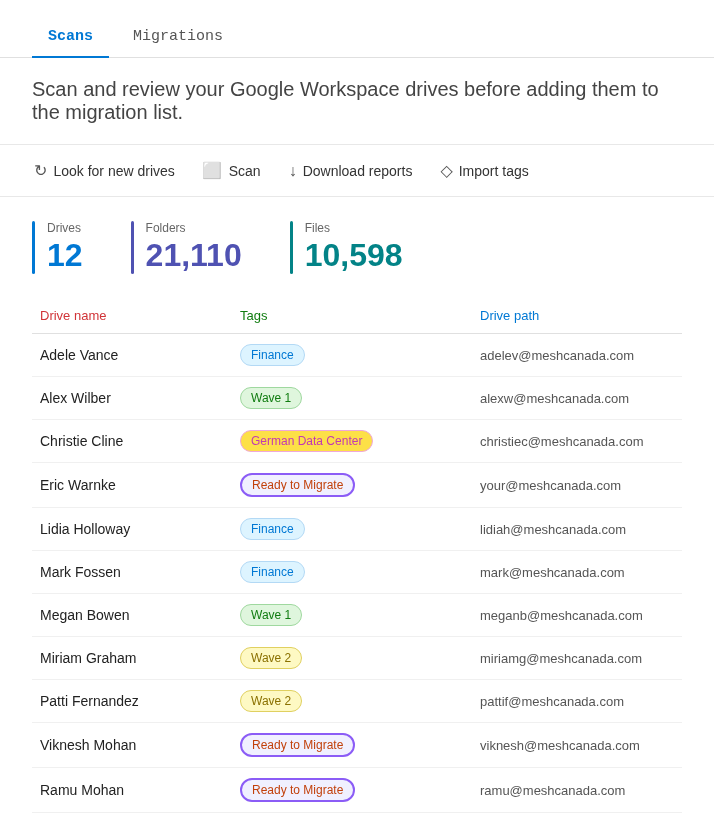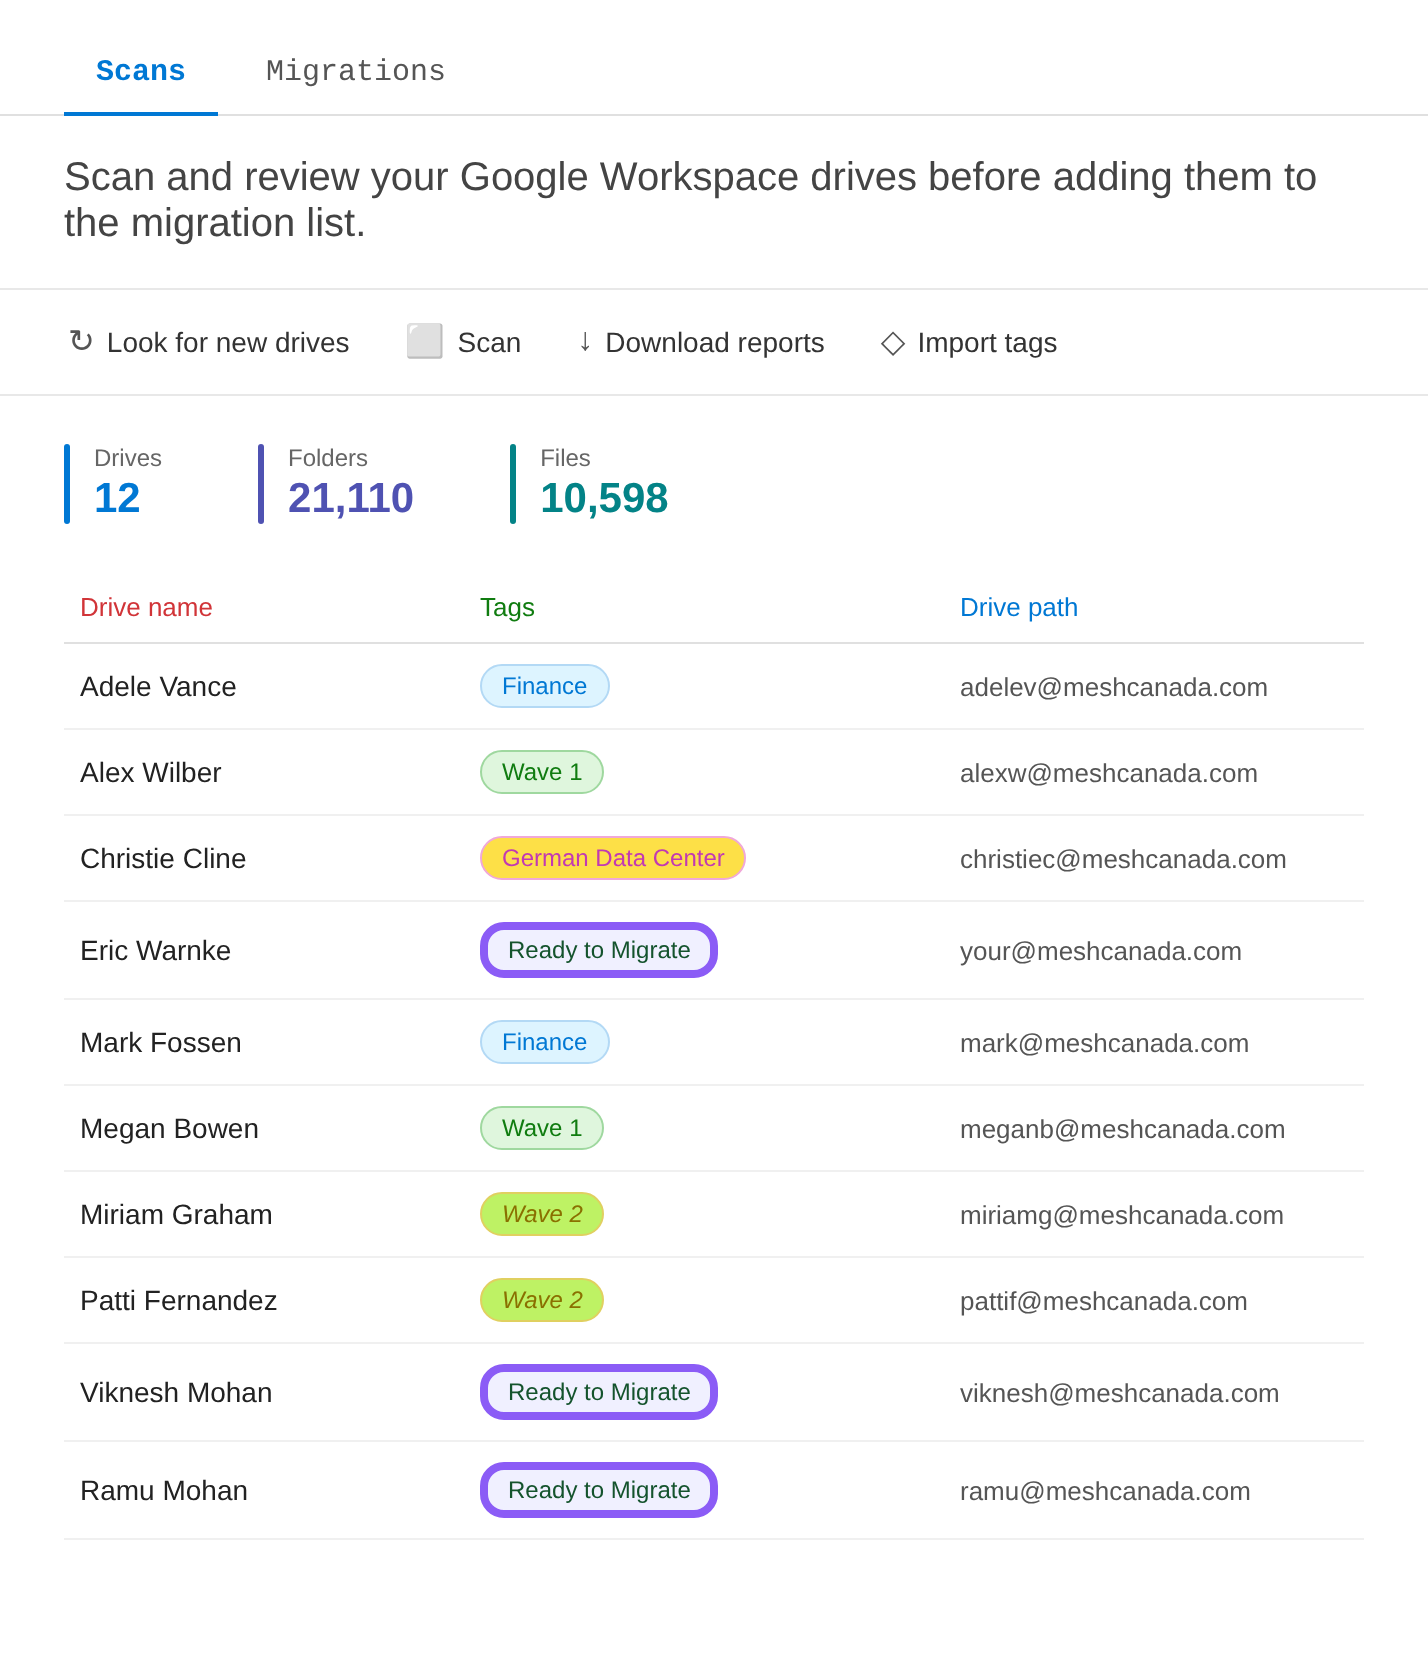--- a/index.html
+++ b/index.html
@@ -92,21 +92,21 @@
     .stat-bar.teal { background: #038387; }
     .stat-bar.magenta { background: #c239b3; }
 
     .stat-content {}
     .stat-label {
       font-size: 12px;
       color: #666;
       margin-bottom: 2px;
     }
     .stat-value {
-      font-size: 21px;
+      font-size: 32px;
       font-weight: 700;
     }
     .stat-value.blue { color: #0078d4; }
     .stat-value.indigo { color: #4f52b2; }
     .stat-value.teal { color: #038387; }
     .stat-value.magenta { color: #c239b3; }
 
     
     .table-container {
       padding: 0 32px 32px 32px;
@@ -156,28 +156,27 @@
       color: #107c10;
       border: 1px solid #9fd89f;
     }
     .tag-german {
       background: #fde047;
       color: #c239b3;
       border: 1px solid #f0a8d8;
     }
     .tag-ready {
       background: #f0f0ff;
-      color: #14532d;
-      border: 4px solid #8b5cf6;
+      color: #c2410c;
+      border: 2px solid #8b5cf6;
     }
     .tag-wave2 {
-      background: #bef264;
+      background: #fef9c3;
       color: #8a7000;
       border: 1px solid #e0d060;
-      font-style: italic;
     }
 
     .col-name { width: 200px; }
     .col-tags { width: 240px; }
     .col-path { }
   </style>
 </head>
 <body>
 
 <div class="tabs">
@@ -260,20 +259,25 @@
           <td class="drive-name col-name">Christie Cline</td>
           <td class="col-tags"><span class="tag-badge tag-german">German Data Center</span></td>
           <td class="drive-path col-path">christiec@meshcanada.com</td>
         </tr>
         <tr>
           <td class="drive-name col-name">Eric Warnke</td>
           <td class="col-tags"><span class="tag-badge tag-ready">Ready to Migrate</span></td>
           <td class="drive-path col-path">your@meshcanada.com</td>
         </tr>
         <tr>
+          <td class="drive-name col-name">Lidia Holloway</td>
+          <td class="col-tags"><span class="tag-badge tag-finance">Finance</span></td>
+          <td class="drive-path col-path">lidiah@meshcanada.com</td>
+        </tr>
+        <tr>
           <td class="drive-name col-name">Mark Fossen</td>
           <td class="col-tags"><span class="tag-badge tag-finance">Finance</span></td>
           <td class="drive-path col-path">mark@meshcanada.com</td>
         </tr>
         <tr>
           <td class="drive-name col-name">Megan Bowen</td>
           <td class="col-tags"><span class="tag-badge tag-wave1">Wave 1</span></td>
           <td class="drive-path col-path">meganb@meshcanada.com</td>
         </tr>
         <tr>

